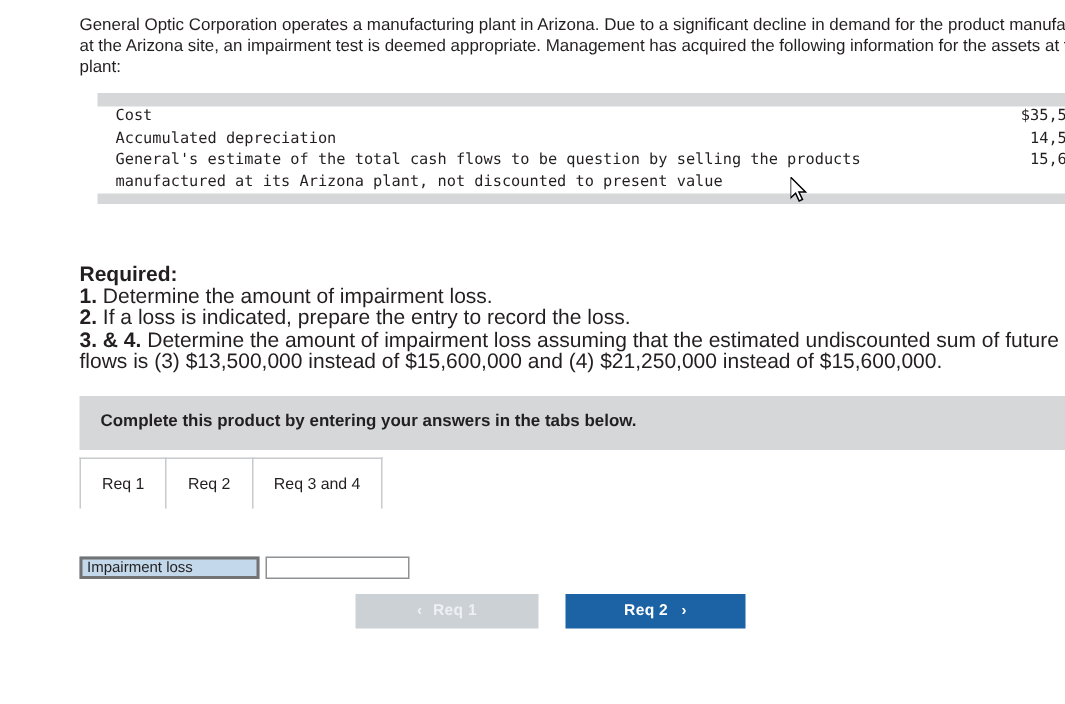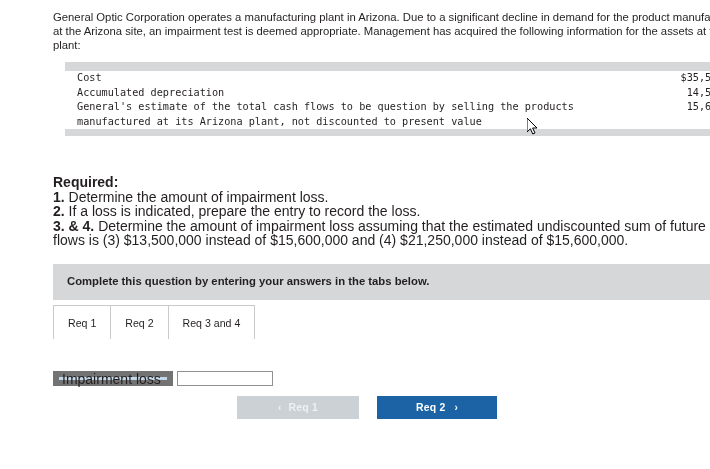--- a/index.html
+++ b/index.html
@@ -169,23 +169,23 @@
     left: 6px;
     top: 371px;
     width: 222px;
     height: 15px;
     display: flex;
   }
   .answer-label {
     width: 120px;
     height: 15px;
     background: #c3d8ea;
-    border: 6px solid #737373;
+    border: 2px solid #737373;
     box-sizing: border-box;
-    font-size: 14px;
+    font-size: 10px;
     color: #231f20;
     display: flex;
     align-items: center;
     padding-left: 3px;
   }
   .answer-input {
     width: 96px;
     height: 15px;
     background: #ffffff;
     border: 1px solid #8f9294;
@@ -277,21 +277,21 @@
 
 
   <div class="required-block">
     <div class="req-title">Required:</div>
     <div><b>1.</b><span> Determine the amount of impairment loss.</span></div>
     <div><b>2.</b><span> If a loss is indicated, prepare the entry to record the loss.</span></div>
     <div><b>3. &amp; 4.</b><span> Determine the amount of impairment loss assuming that the estimated undiscounted sum of future cash flows is (3) $13,500,000 instead of $15,600,000 and (4) $21,250,000 instead of $15,600,000.</span></div>
   </div>
 
   <div class="instruction-bar">
-    <div class="txt">Complete this question by entering your answers in the tabs below.</div>
+    <div class="txt">Complete this product by entering your answers in the tabs below.</div>
   </div>
 
   <div class="tabs">
     <div class="tab active">
       <span>Req 1</span>
     </div>
     <div class="tab">
       <span>Req 2</span>
     </div>
     <div class="tab">

